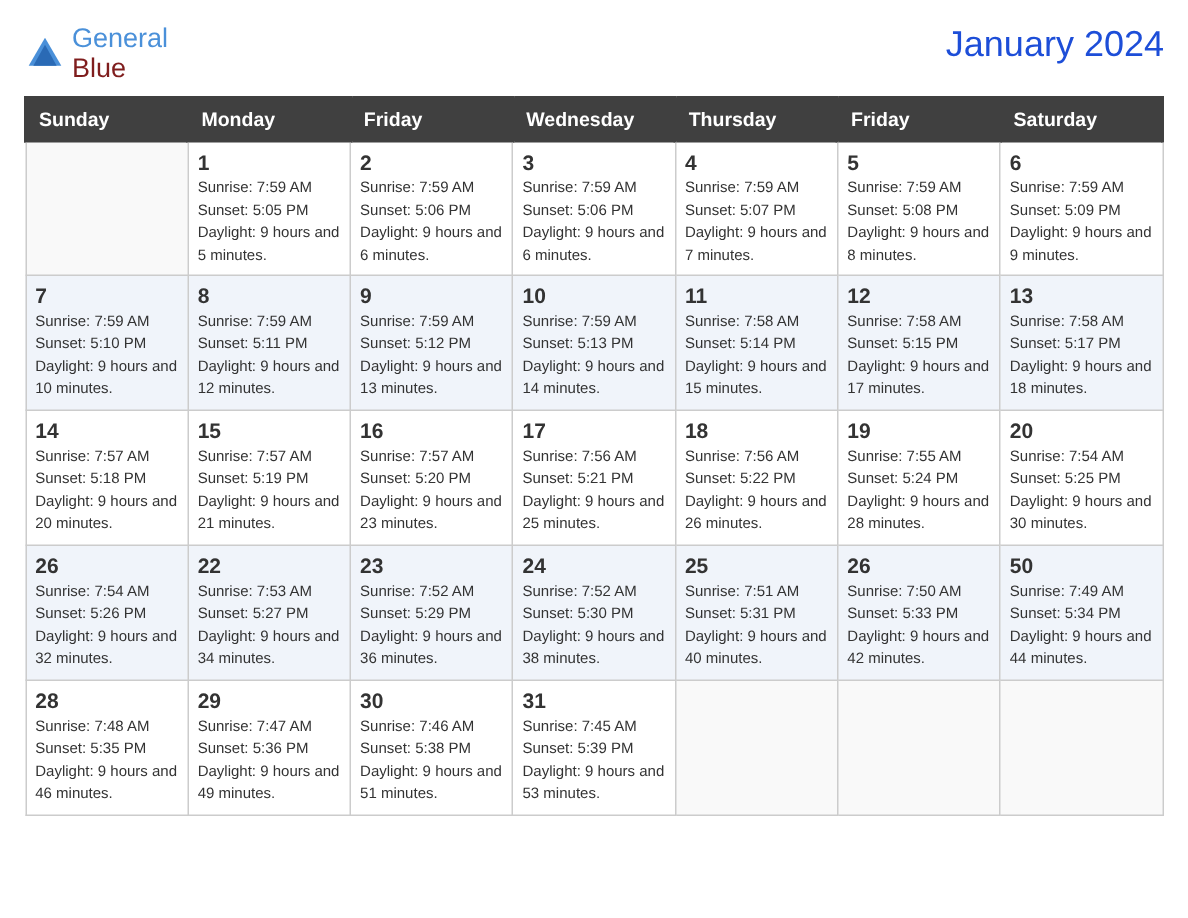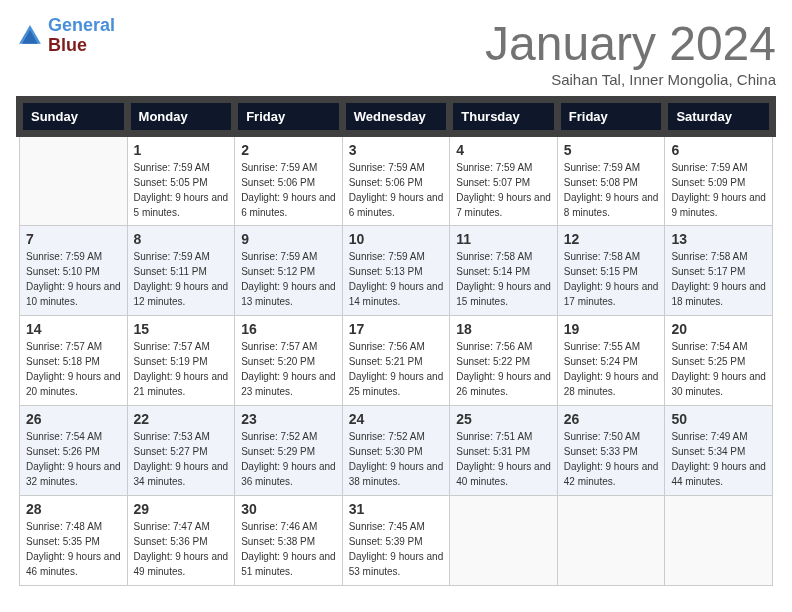--- a/index.html
+++ b/index.html
@@ -16,56 +16,56 @@
       align-items: flex-start;
       margin-bottom: 8px;
     }
     .logo {
       display: flex;
       align-items: center;
       gap: 4px;
     }
     .logo-text {
       font-size: 18px;
-      font-weight: bold;
+      font-weight: normal;
       color: #333;
       line-height: 1.1;
     }
     .logo-text span {
       color: #4a90d9;
     }
     .logo-icon {
       width: 28px;
       height: 28px;
     }
     .title-block {
       text-align: right;
     }
     .month-title {
-      font-size: 48px;
+      font-size: 24px;
       font-weight: 300;
-      color: #737373;
+      color: #1d4ed8;
     }
     .location {
       font-size: 15px;
       color: #555;
     }
     .calendar-table {
       width: 100%;
       border-collapse: collapse;
       table-layout: fixed;
     }
     .calendar-table th {
-      background: #0f172a;
+      background: #404040;
       color: #fff;
       font-size: 13px;
       font-weight: bold;
       text-align: left;
       padding: 6px 8px;
-      border: 7px solid #404040;
+      border: 2px solid #404040;
     }
     .calendar-table td {
       border: 1px solid #ccc;
       vertical-align: top;
       padding: 5px 6px;
       height: 90px;
       background: #fff;
       font-size: 11px;
       color: #333;
     }
@@ -97,21 +97,20 @@
       <polygon points="18,4 32,28 4,28" fill="#4a90d9"></polygon>
       <polygon points="18,10 28,28 8,28" fill="#2a6ab5"></polygon>
     </svg>
     <div class="logo-text">
       <div><span>General</span></div>
       <div style="color:#7f1d1d">Blue</div>
     </div>
   </div>
   <div class="title-block">
     <div class="month-title">January 2024</div>
-    <div class="location">Saihan Tal, Inner Mongolia, China</div>
   </div>
 </div>
 
 <table class="calendar-table">
   <thead>
     <tr>
       <th>Sunday</th>
       <th>Monday</th>
       <th>Friday</th>
       <th>Wednesday</th>

